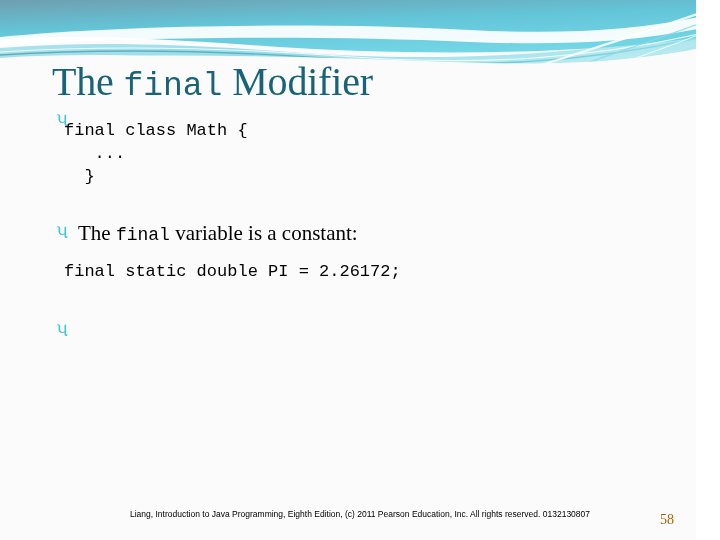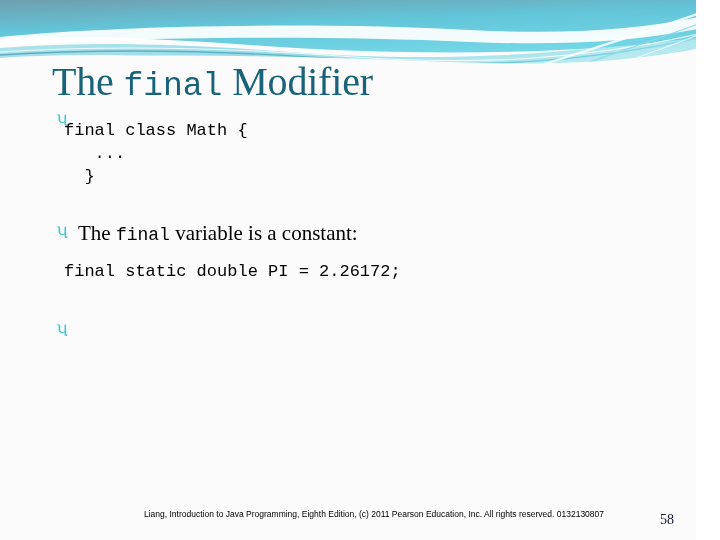--- a/index.html
+++ b/index.html
@@ -84,37 +84,37 @@
   }
 
   .gap-a { height: 11px; }
   .gap-b { height: 32px; }
   .gap-c { height: 11px; }
   .gap-d { height: 35px; }
 
   
   #footer {
     position: absolute;
-    left: 124px;
+    left: 110px;
     top: 508px;
     width: 500px;
     text-align: center;
     font-family: "Liberation Sans", sans-serif;
     font-size: 8.5px;
     line-height: 12px;
     color: #000000;
   }
   #page-number {
     position: absolute;
     left: 660px;
     top: 512px;
     width: 40px;
     font-family: "Liberation Serif", serif;
     font-size: 14px;
-    color: #0f172a;
+    color: #a16207;
   }
 </style>
 </head>
 <body>
 
 <div id="slide">
 
   <div id="header-band">
     <svg width="720" height="72" viewBox="0 0 720 72" xmlns="http://www.w3.org/2000/svg">
       <defs>

